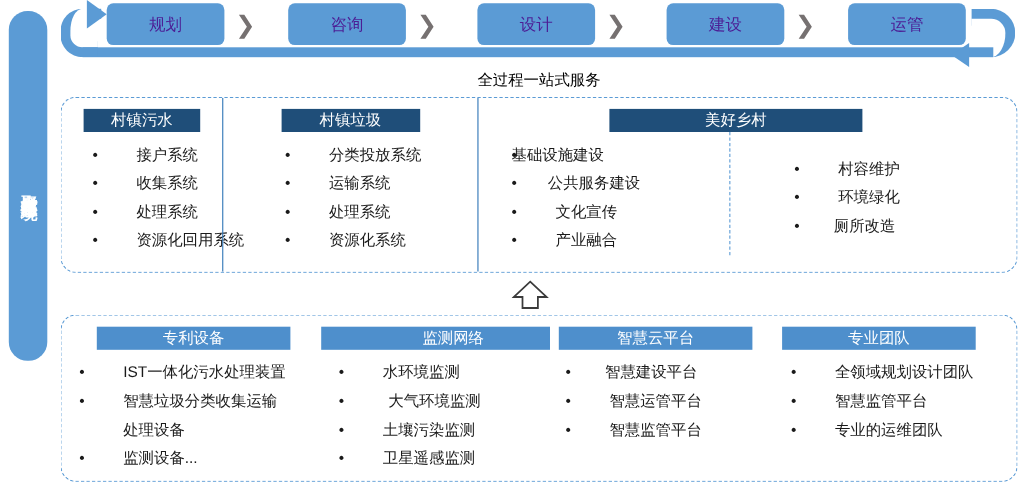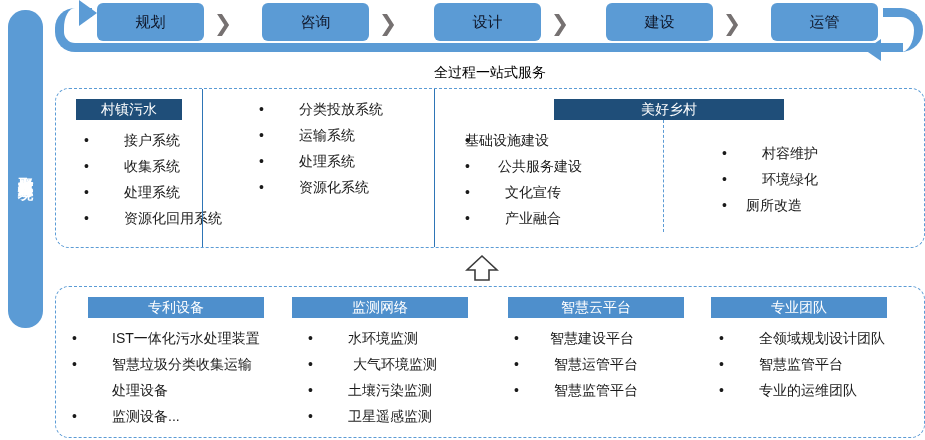--- a/index.html
+++ b/index.html
@@ -48,21 +48,21 @@
     top: 0px;
     width: 870px;
     height: 62px;
   }
   .proc-step {
     position: absolute;
     top: 3px;
     height: 38px;
     background: #5B9BD5;
     border-radius: 6px;
-    color: #0f172a;
+    color: #4c1d95;
     font-size: 15px;
     display: flex;
     align-items: center;
     justify-content: center;
   }
   .proc-chev {
     position: absolute;
     top: 10px;
     width: 26px;
     height: 26px;
@@ -274,20 +274,21 @@
       <div class="col-head navy" style="width:106px;">村镇污水</div>
       <ul class="bullets" style="margin-left:28px;">
         <li><span class="bdot">•</span><span style="margin-left:40px;">接户系统</span></li>
         <li><span class="bdot">•</span><span style="margin-left:40px;">收集系统</span></li>
         <li><span class="bdot">•</span><span style="margin-left:40px;">处理系统</span></li>
         <li><span class="bdot">•</span><span style="margin-left:40px;">资源化回用系统</span></li>
       </ul>
     </div>
 
     <div class="pcol vdiv-solid" style="width:232px;">
+      <div class="col-head navy" style="width:126px;">村镇垃圾</div>
       <ul class="bullets" style="margin-left:56px;">
         <li><span class="bdot">•</span><span style="margin-left:40px;">分类投放系统</span></li>
         <li><span class="bdot">•</span><span style="margin-left:40px;">运输系统</span></li>
         <li><span class="bdot">•</span><span style="margin-left:40px;">处理系统</span></li>
         <li><span class="bdot">•</span><span style="margin-left:40px;">资源化系统</span></li>
       </ul>
     </div>
 
     <div class="pcol vdiv-solid" style="width:490px;">
       <div class="col-head navy" style="width:230px; margin-left:119px;">美好乡村</div>
@@ -297,21 +298,21 @@
             <li><span class="bdot">•</span><span style="">基础设施建设</span></li>
             <li><span class="bdot">•</span><span style="margin-left:33px;">公共服务建设</span></li>
             <li><span class="bdot">•</span><span style="margin-left:40px;">文化宣传</span></li>
             <li><span class="bdot">•</span><span style="margin-left:40px;">产业融合</span></li>
           </ul>
         </div>
         <div class="vdiv-dash" style="width:260px; position:relative;">
           <ul class="bullets" style="margin-left:58px; padding-top:20px;">
             <li><span class="bdot">•</span><span style="margin-left:40px;">村容维护</span></li>
             <li><span class="bdot">•</span><span style="margin-left:40px;">环境绿化</span></li>
-            <li><span class="bdot">•</span><span style="margin-left:24px;">厕所改造</span></li>
+            <li><span class="bdot">•</span><span style="margin-left:36px;">厕所改造</span></li>
           </ul>
         </div>
       </div>
     </div>
 
   </div>
 </div>
 
 <div id="up-arrow">
   <svg width="34" height="28" viewBox="0 0 34 28">
@@ -326,21 +327,21 @@
       <div class="col-head blue" style="width:176px; margin-left:32px;">专利设备</div>
       <ul class="bullets" style="margin-left:16px;">
         <li><span class="bdot">•</span><span style="margin-left:40px;">IST一体化污水处理装置</span></li>
         <li><span class="bdot">•</span><span style="margin-left:40px;">智慧垃圾分类收集运输</span></li>
         <li class="nobullet"><span style="margin-left:40px;">处理设备</span></li>
         <li><span class="bdot">•</span><span style="margin-left:40px;">监测设备...</span></li>
       </ul>
     </div>
 
     <div class="pcol" style="width:208px;">
-      <div class="col-head blue" style="width:176px; margin-left:8px;">监测网络</div>
+      <div class="col-head blue" style="width:176px; margin-left:8px;padding-left:32px;">监测网络</div>
       <ul class="bullets" style="margin-left:24px;">
         <li><span class="bdot">•</span><span style="margin-left:40px;">水环境监测</span></li>
         <li><span class="bdot">•</span><span style="margin-left:45px;">大气环境监测</span></li>
         <li><span class="bdot">•</span><span style="margin-left:40px;">土壤污染监测</span></li>
         <li><span class="bdot">•</span><span style="margin-left:40px;">卫星遥感监测</span></li>
       </ul>
     </div>
 
     <div class="pcol" style="width:209px;">
       <div class="col-head blue" style="width:176px; margin-left:16px;">智慧云平台</div>

